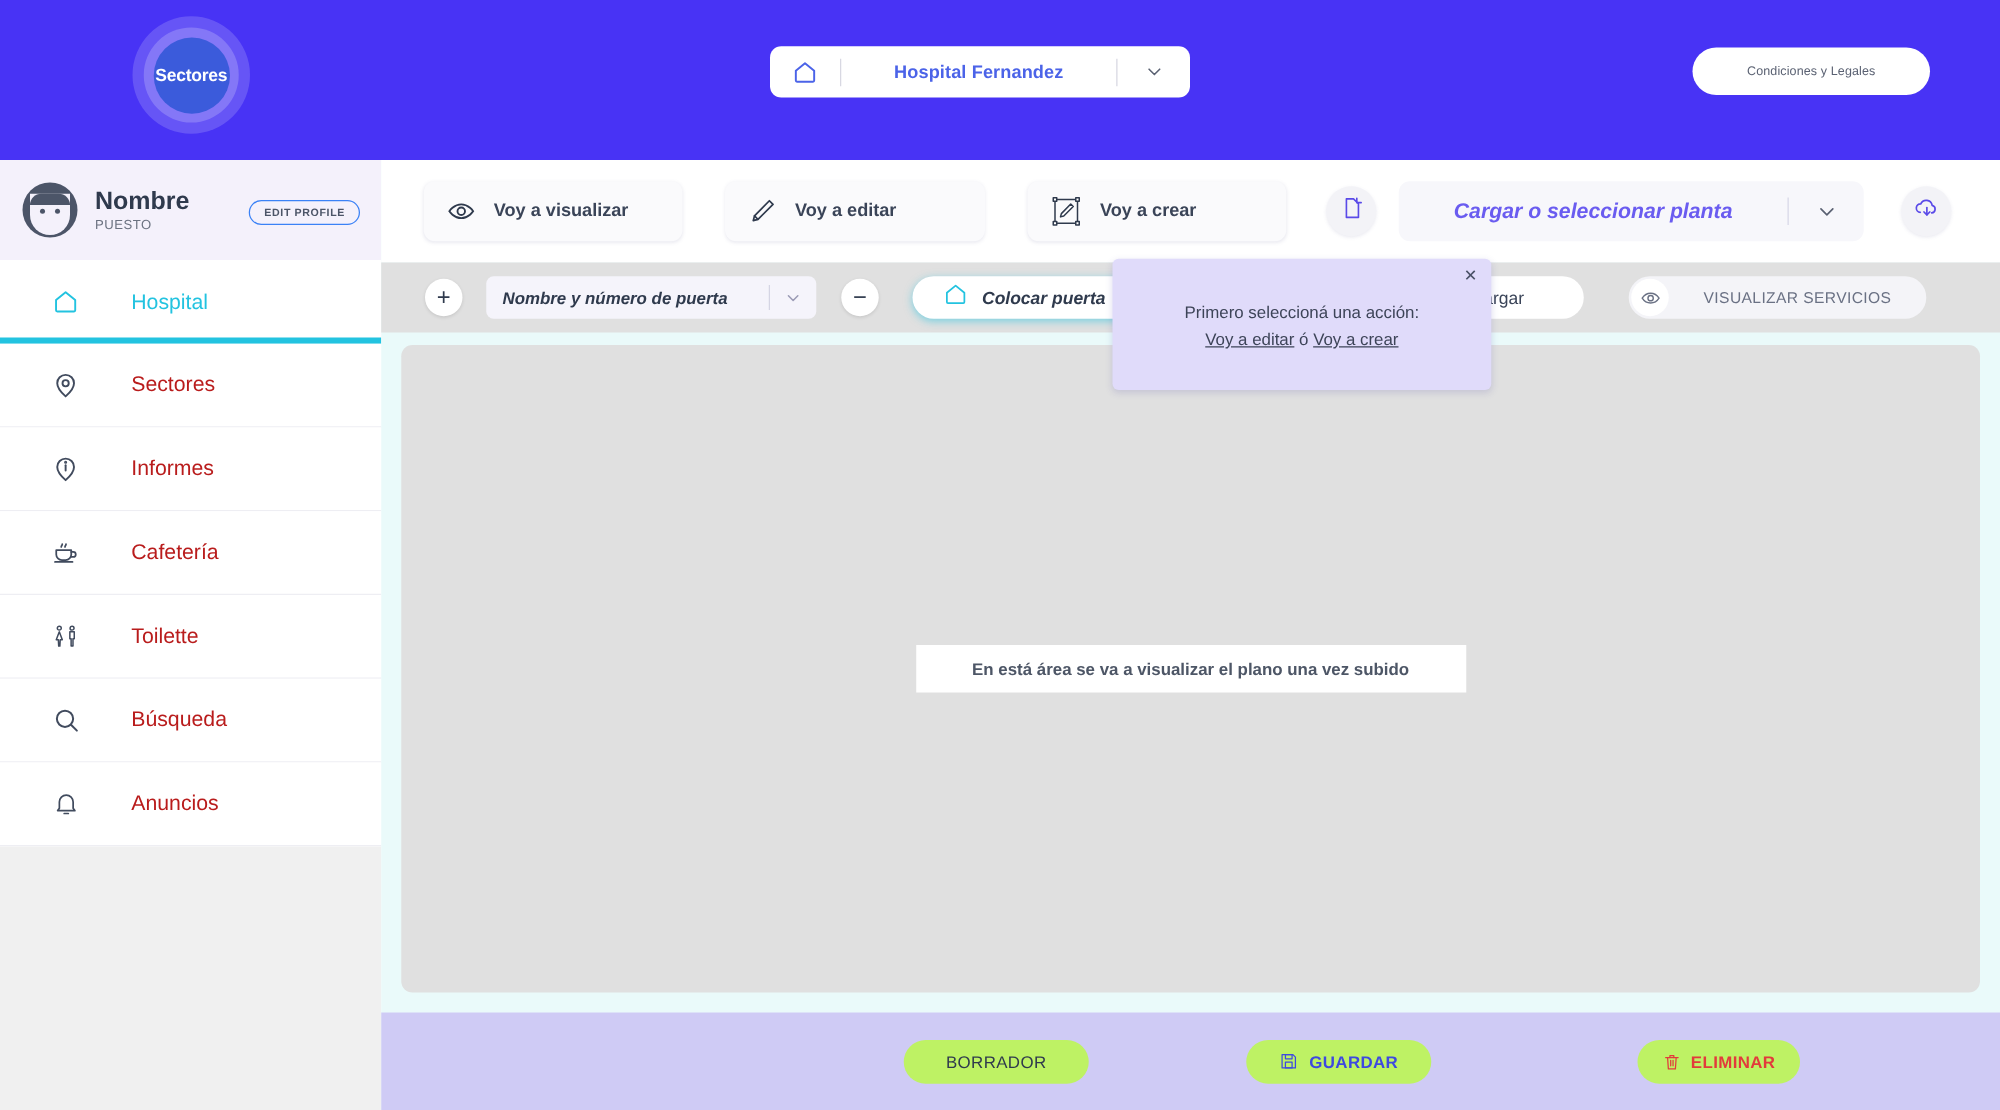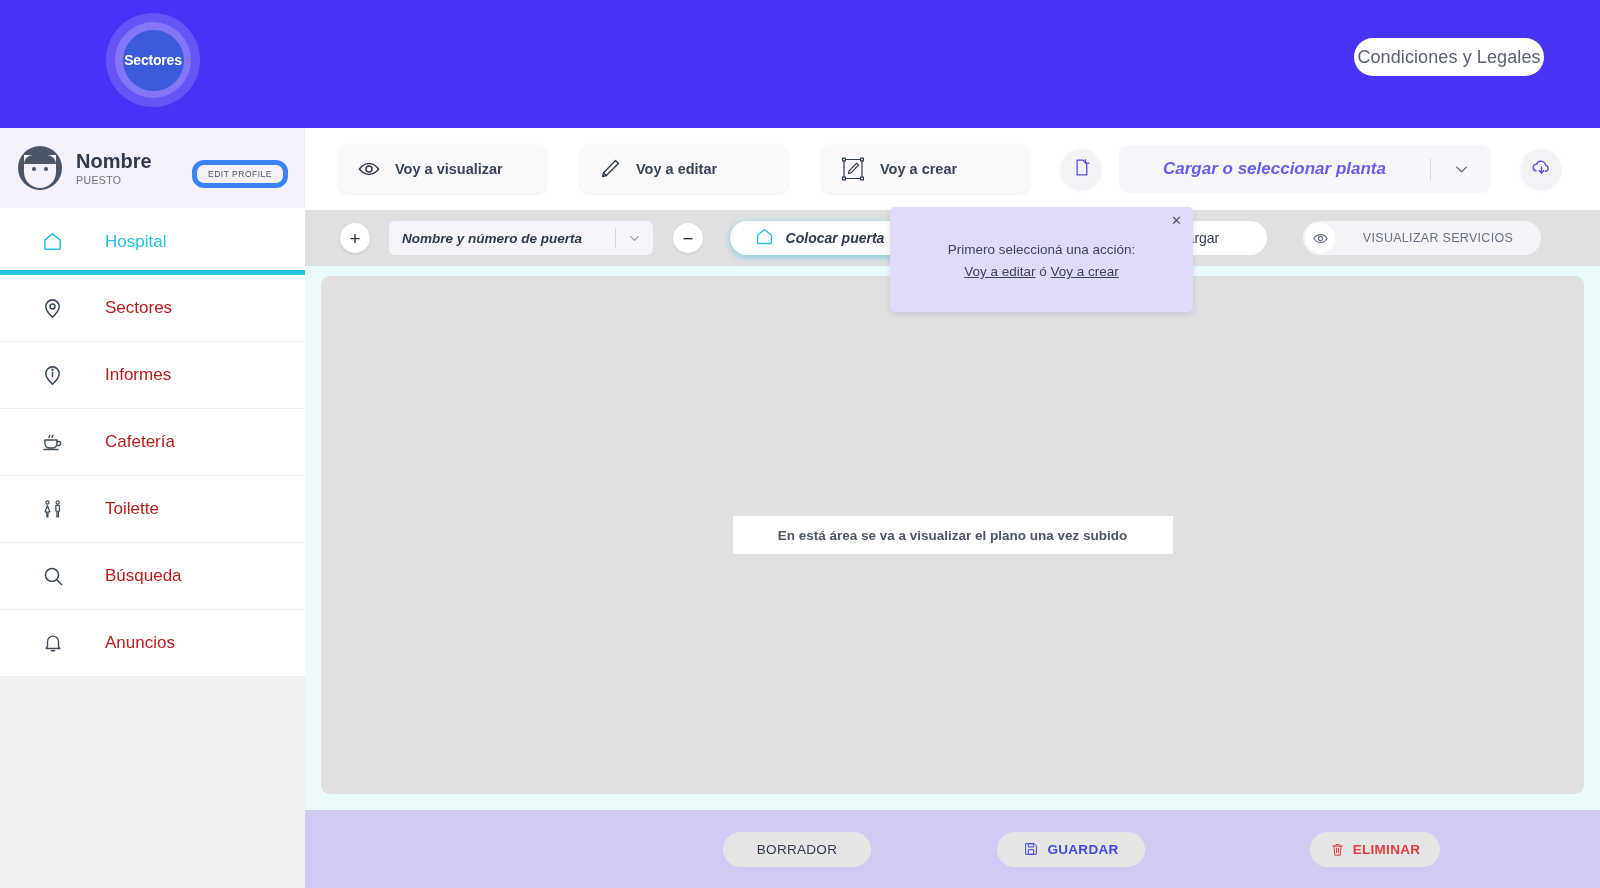--- a/index.html
+++ b/index.html
@@ -46,21 +46,21 @@
     flex: 1; text-align: center;
     color: #4b63e8; font-size: 14.5px; font-weight: bold;
     letter-spacing: 0.1px;
   }
   .hp-chev { width: 58px; display: flex; align-items: center; justify-content: center; }
   .legal-pill {
     position: absolute; left: 1354px; top: 38px;
     width: 190px; height: 38px;
     background: #ffffff; border-radius: 19px;
     display: flex; align-items: center; justify-content: center;
-    color: #5a6172; font-size: 18px; letter-spacing: 0.1px;
+    color: #5a6172; font-size: 10px; letter-spacing: 0.1px;
   }
 
   
   .sidebar {
     position: absolute; left: 0; top: 128px;
     width: 305px; height: 760px;
     background: #f0f0f0;
   }
   .profile {
     height: 80px; background: #f4f1fb;
@@ -86,22 +86,22 @@
   .av-eye {
     position: absolute; top: 21px; width: 4px; height: 4px;
     border-radius: 50%; background: #4c5568;
   }
   .av-eye.l { left: 14px; } .av-eye.r { left: 26px; }
   .prof-txt { margin-left: 14px; }
   .prof-name { font-size: 20px; font-weight: bold; color: #2f3a4d; line-height: 1.1; }
   .prof-role { font-size: 10.5px; color: #6b7280; letter-spacing: 0.4px; margin-top: 2px; }
   .edit-profile {
     position: absolute; right: 17px; top: 32px;
-    border: 5px solid #3b82f6; border-radius: 12px;
-    padding: 4px 11px; font-size: 8.5px; font-weight: normal;
+    border: 1px solid #3b82f6; border-radius: 12px;
+    padding: 4px 11px; font-size: 8.5px; font-weight: bold;
     color: #4c5568; letter-spacing: 0.5px; background: transparent;
   }
   .nav { background: #ffffff; }
   .nav-item {
     height: 67px; display: flex; align-items: center;
     border-bottom: 1px solid #eeeef3; position: relative;
     background: #ffffff;
   }
   .nav-ico { width: 105px; display: flex; align-items: center; justify-content: center; }
   .nav-lbl { font-size: 17px; color: #b91c1c; }
@@ -228,41 +228,56 @@
     display: flex; align-items: center; justify-content: center;
     font-size: 13.5px; color: #4d5666;
   }
 
   
   .footer {
     position: absolute; left: 0; bottom: 0; width: 1295px; height: 78px;
     background: #cfcbf5; display: flex; align-items: center;
   }
   .ft-btn {
-    height: 35px; border-radius: 18px; background: #e5e5e5;
+    height: 35px; border-radius: 18px; background: #bef264;
     display: flex; align-items: center; justify-content: center;
     font-size: 13.5px; letter-spacing: 0.3px; flex: none;
   }
   .ft-borrador { width: 148px; color: #2f3a4d; margin-left: 418px; }
   .ft-guardar { width: 148px; color: #3d49e0; margin-left: 126px; font-weight: bold; }
   .ft-eliminar { width: 130px; color: #e23b3b; margin-left: 165px; font-weight: bold; }
   .ft-ico { margin-right: 8px; display: flex; }
 </style>
 </head>
 <body>
 
 <div class="app">
 
   <div class="topbar">
     <div class="logo-wrap">
       <div class="logo-ring2">
         <div class="logo-core">Sectores</div>
       </div>
     </div>
 
+    <div class="hospital-pill">
+      <span class="hp-home">
+        <svg width="22" height="22" viewBox="0 0 24 24" fill="none" stroke="#4b63e8" stroke-width="1.7" stroke-linecap="round" stroke-linejoin="round">
+          <path d="M4 10.5 12 4l8 6.5V19a1 1 0 0 1-1 1H5a1 1 0 0 1-1-1z"></path>
+        </svg>
+      </span>
+      <span class="hp-div"></span>
+      <span class="hp-name">Hospital Fernandez</span>
+      <span class="hp-div"></span>
+      <span class="hp-chev">
+        <svg width="17" height="17" viewBox="0 0 24 24" fill="none" stroke="#5a6172" stroke-width="1.8" stroke-linecap="round" stroke-linejoin="round">
+            <path d="M6 9l6 6 6-6"></path>
+          </svg>
+      </span>
+    </div>
 
     <div class="legal-pill">Condiciones y Legales</div>
   </div>
 
   <div class="sidebar">
     <div class="profile">
       <div class="avatar">
         <span class="av-face"></span>
           <span class="av-hair"></span>
         <span class="av-eye l"></span>

